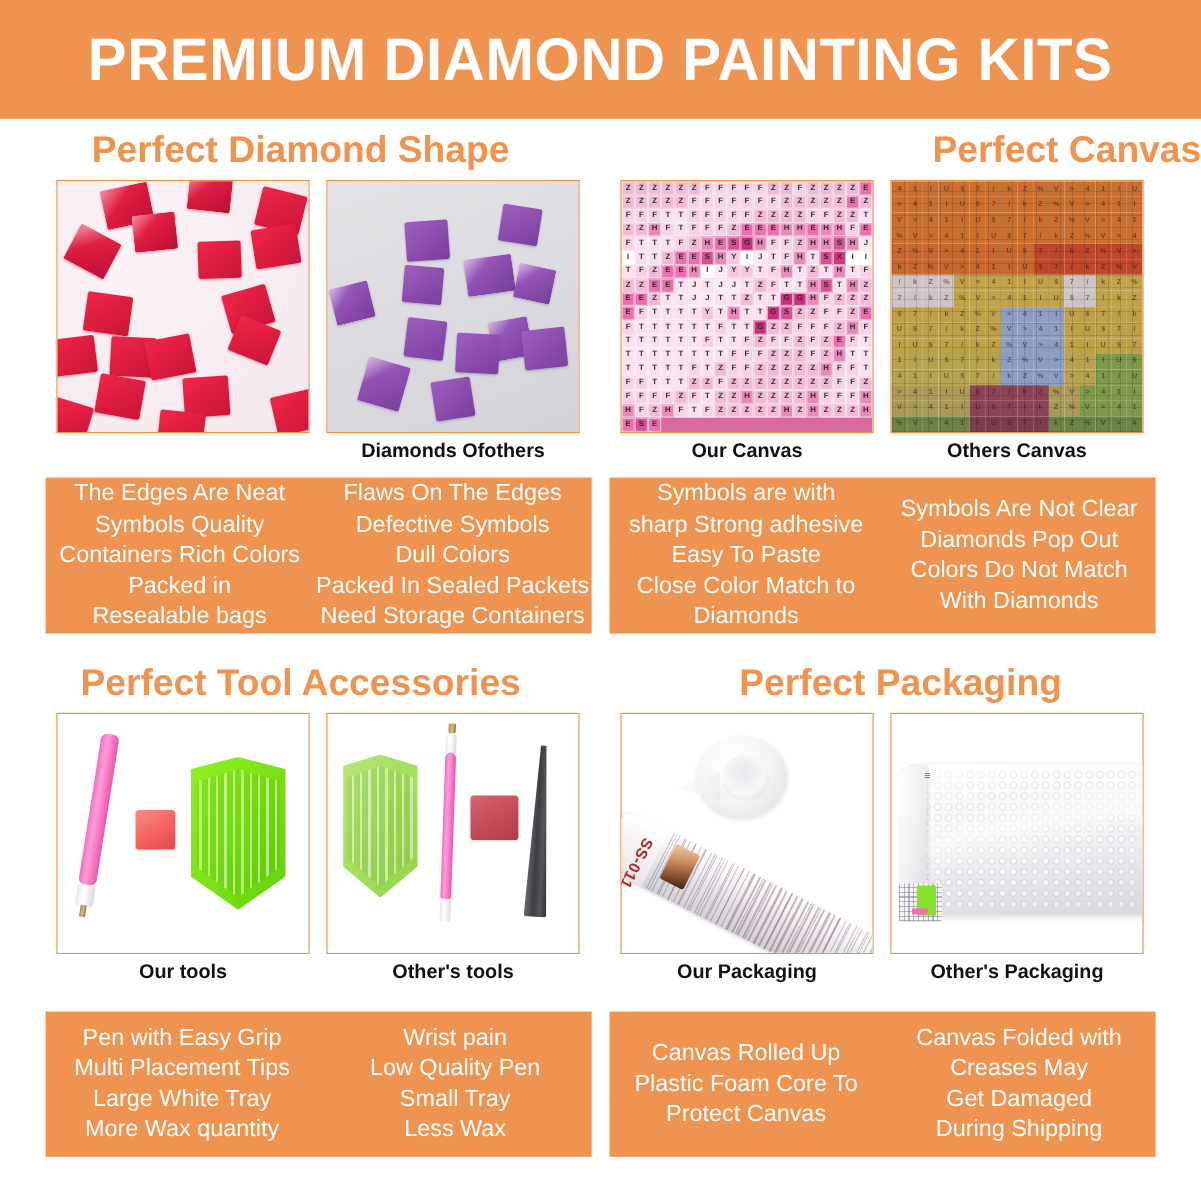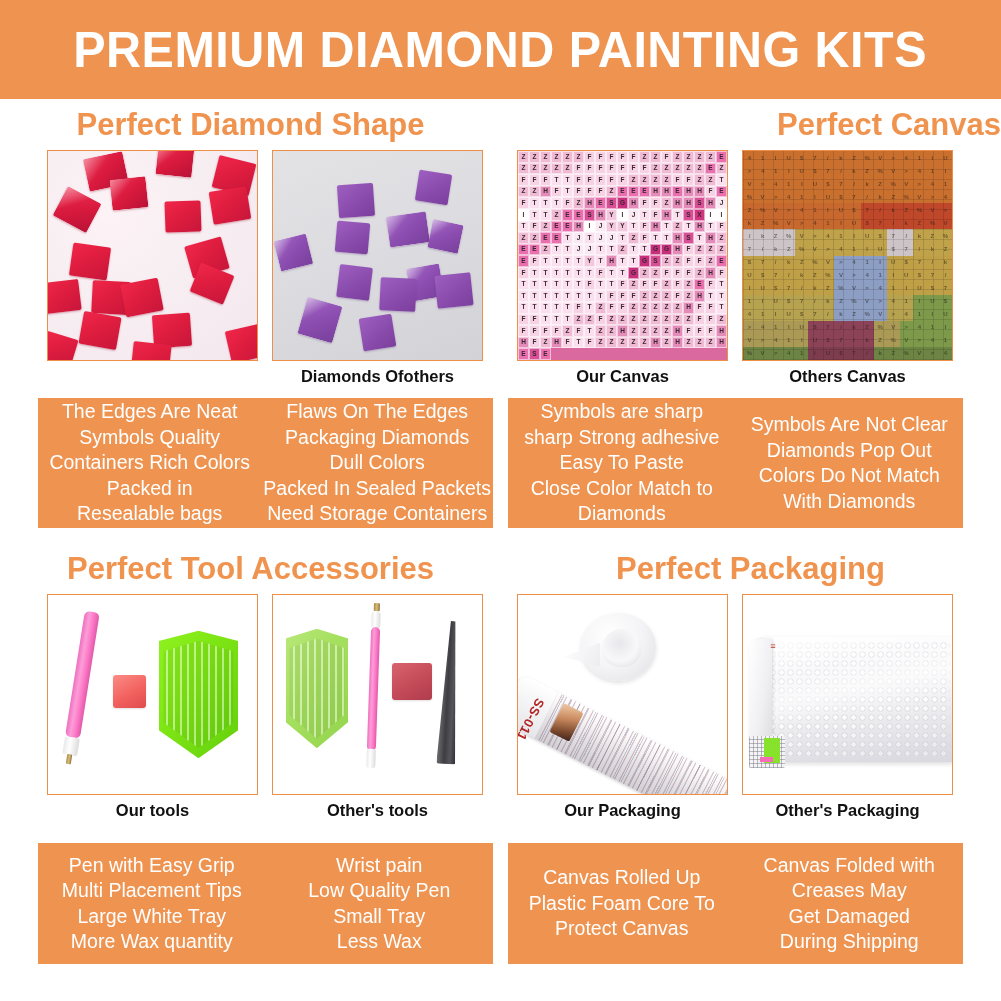--- a/index.html
+++ b/index.html
@@ -348,21 +348,21 @@
   <div class="obox" style="left:38px; top:398px; width:455px; height:130px;">
     <div class="col">
       <div class="line">The Edges Are Neat</div>
       <div class="line">Symbols Quality</div>
       <div class="line">Containers Rich Colors</div>
       <div class="line">Packed in</div>
       <div class="line">Resealable bags</div>
     </div>
     <div class="col">
       <div class="line">Flaws On The Edges</div>
-      <div class="line">Packaging Diamonds</div>
+      <div class="line">Defective Symbols</div>
       <div class="line">Dull Colors</div>
       <div class="line">Packed In Sealed Packets</div>
       <div class="line">Need Storage Containers</div>
     </div>
   </div>
 
   <div class="sec-title" style="left:500px; top:107px; width:501px;text-align:right;">Perfect Canvas</div>
 
   <div class="frame" style="left:517px; top:150px; width:211px; height:211px;">
     <div class="inner">
@@ -961,21 +961,21 @@
         <div class="noise"></div>
       </div>
     </div>
   </div>
 
   <div class="cap" style="left:517px; top:367px; width:211px;">Our Canvas</div>
   <div class="cap" style="left:742px; top:367px; width:211px;">Others Canvas</div>
 
   <div class="obox" style="left:508px; top:398px; width:455px; height:130px;">
     <div class="col">
-      <div class="line">Symbols are sharp</div>
+      <div class="line">Symbols are with</div>
       <div class="line">sharp Strong adhesive</div>
       <div class="line">Easy To Paste</div>
       <div class="line">Close Color Match to</div>
       <div class="line">Diamonds</div>
     </div>
     <div class="col">
       <div class="line">Symbols Are Not Clear</div>
       <div class="line">Diamonds Pop Out</div>
       <div class="line">Colors Do Not Match</div>
       <div class="line">With Diamonds</div>

